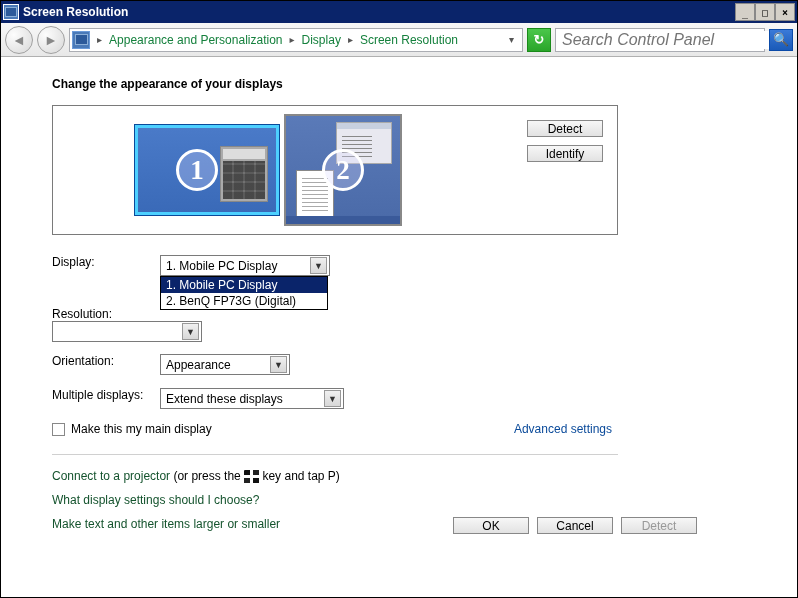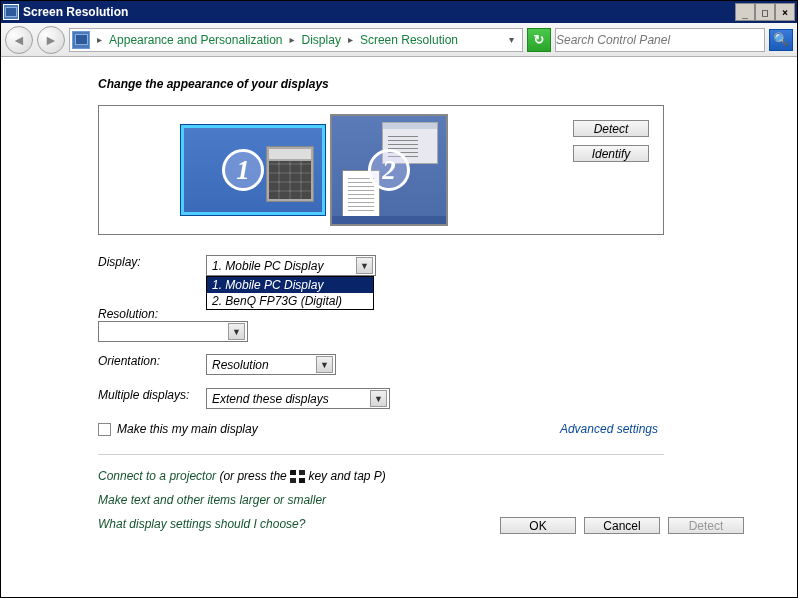--- a/index.html
+++ b/index.html
@@ -18,25 +18,25 @@
     .navbar { height: 34px; background: linear-gradient(#f7f7f7, #e8e8e8); border-bottom: 1px solid #b0b0b0; display: flex; align-items: center; padding: 0 4px; gap: 4px; }
     .navbtn { width: 28px; height: 28px; border-radius: 50%; background: radial-gradient(circle at 30% 30%, #fdfdfd, #d8d8d8); border: 1px solid #a0a0a0; display: flex; align-items: center; justify-content: center; color: #888; font-size: 14px; }
     .breadcrumb { flex: 1; height: 24px; background: #fff; border: 1px solid #abadb3; display: flex; align-items: center; padding: 0 2px; font-size: 12px; gap: 1px; }
     .bc-icon { width: 18px; height: 18px; background: #4a7ab8; border: 1px solid #6a9ad8; display: inline-flex; align-items: center; justify-content: center; margin-right: 2px; }
     .bc-icon::after { content: ''; width: 11px; height: 9px; background: #2c5a9a; border: 1px solid #8cb0d8; }
     .bc-sep { color: #555; font-size: 10px; padding: 0 4px; }
     .bc-item { color: #15803d; padding: 0 2px; }
     .bc-dd { margin-left: auto; color: #555; font-size: 10px; padding: 0 6px; }
     .refreshbtn { width: 24px; height: 24px; background: linear-gradient(#4bc74b, #2aa52a); border: 1px solid #1a8a1a; display: flex; align-items: center; justify-content: center; color: #fff; font-size: 13px; font-weight: bold; }
     .searchbox { width: 210px; height: 24px; background: #fff; border: 1px solid #abadb3; display: flex; align-items: center; }
-    .searchbox input { flex: 1; border: none; outline: none; padding: 0 0; font-size: 12px; font-style: italic; color: #666; }
+    .searchbox input { flex: 1; border: none; outline: none; padding: 0 6px; font-size: 16px; font-style: italic; color: #666; }
     .searchbtn { width: 24px; height: 22px; background: linear-gradient(#3a7ad8, #1a5ab8); border: 1px solid #0a4aa8; display: flex; align-items: center; justify-content: center; color: #fff; font-size: 13px; }
     
     
-    .content { padding: 20px 0 0 97px; font-size: 12px; color: #000; font-style: italic; }
+    .content { padding: 20px 0 0 51px; font-size: 12px; color: #000; }
     .heading { font-weight: bold; margin-bottom: 14px; }
     
     
     .preview { width: 566px; height: 130px; border: 1px solid #7a7a7a; background: #fff; display: flex; align-items: center; padding: 12px 20px; position: relative; }
     .monitors { display: flex; align-items: center; margin-left: 62px; gap: 0; }
     .monitor { position: relative; display: inline-flex; align-items: center; justify-content: center; overflow: hidden; }
     .monitor1 { width: 144px; height: 90px; background: linear-gradient(#4a7ac8, #3a6ab8); border: 3px solid #4dd0ff; box-shadow: 0 0 0 1px #0a4a9a; }
     .monitor2 { width: 118px; height: 112px; background: linear-gradient(#5a7ab8, #4a6aa8); border: 2px solid #888; margin-left: 5px; }
     .mon-num { position: absolute; z-index: 2; width: 42px; height: 42px; border-radius: 50%; background: rgba(220,220,255,0.3); border: 3px solid #fff; display: flex; align-items: center; justify-content: center; color: #fff; font-size: 27px; font-weight: bold; font-family: Georgia, serif; }
     .monitor1 .mon-num { left: 38px; }
@@ -75,21 +75,21 @@
     
     .link { color: #14532d; }
     .linkrow { margin-bottom: 10px; font-size: 12px; }
     .winkey { display: inline-block; width: 15px; height: 13px; vertical-align: middle; position: relative; }
     .winkey span { position: absolute; width: 6px; height: 5px; }
     .winkey .a { top: 0; left: 0; background: #111; border-radius: 1px 0 0 0; }
     .winkey .b { top: 0; right: 0; background: #222; }
     .winkey .c { bottom: 0; left: 0; background: #222; }
     .winkey .d { bottom: 0; right: 0; background: #111; }
     
-    .btnrow { position: absolute; bottom: 64px; left: 453px; display: flex; gap: 8px; margin-left: 47px; }
+    .btnrow { position: absolute; bottom: 64px; left: 453px; display: flex; gap: 8px; }
     .btnrow .btn { width: 76px; }
     .btn.disabled { color: #999; }
   </style>
 </head>
 <body>
 
 <div class="titlebar">
   <span class="titlebar-icon"></span>
   <span class="titlebar-title">Screen Resolution</span>
   <div class="winbtns">
@@ -156,21 +156,21 @@
     <div class="row" style="margin-top:30px;flex-direction:column;">
       <span class="row-label">Resolution:</span>
       <div class="dd" style="width:150px;">
         <span></span>
         <span class="dd-arrow">▼</span>
       </div>
     </div>
     <div class="row">
       <span class="row-label">Orientation:</span>
       <div class="dd w2">
-        <span>Resolution</span>
+        <span>Appearance</span>
         <span class="dd-arrow">▼</span>
       </div>
     </div>
     <div class="row">
       <span class="row-label">Multiple displays:</span>
       <div class="dd w3">
         <span>Extend these displays</span>
         <span class="dd-arrow">▼</span>
       </div>
     </div>
@@ -180,24 +180,24 @@
       <span class="advanced">Advanced settings</span>
     </div>
   </div>
 
   <div class="hr"></div>
 
   <div class="linkrow">
     <span class="link">Connect to a projector</span><span> (or press the </span><span class="winkey"><span class="a"></span><span class="b"></span><span class="c"></span><span class="d"></span></span><span> key and tap P)</span>
   </div>
   <div class="linkrow">
+    <span class="link">What display settings should I choose?</span>
+  </div>
+  <div class="linkrow">
     <span class="link">Make text and other items larger or smaller</span>
-  </div>
-  <div class="linkrow">
-    <span class="link">What display settings should I choose?</span>
   </div>
 </div>
 
 <div class="btnrow">
   <div class="btn">OK</div>
   <div class="btn">Cancel</div>
   <div class="btn disabled">Detect</div>
 </div>
 
 </body></html>

